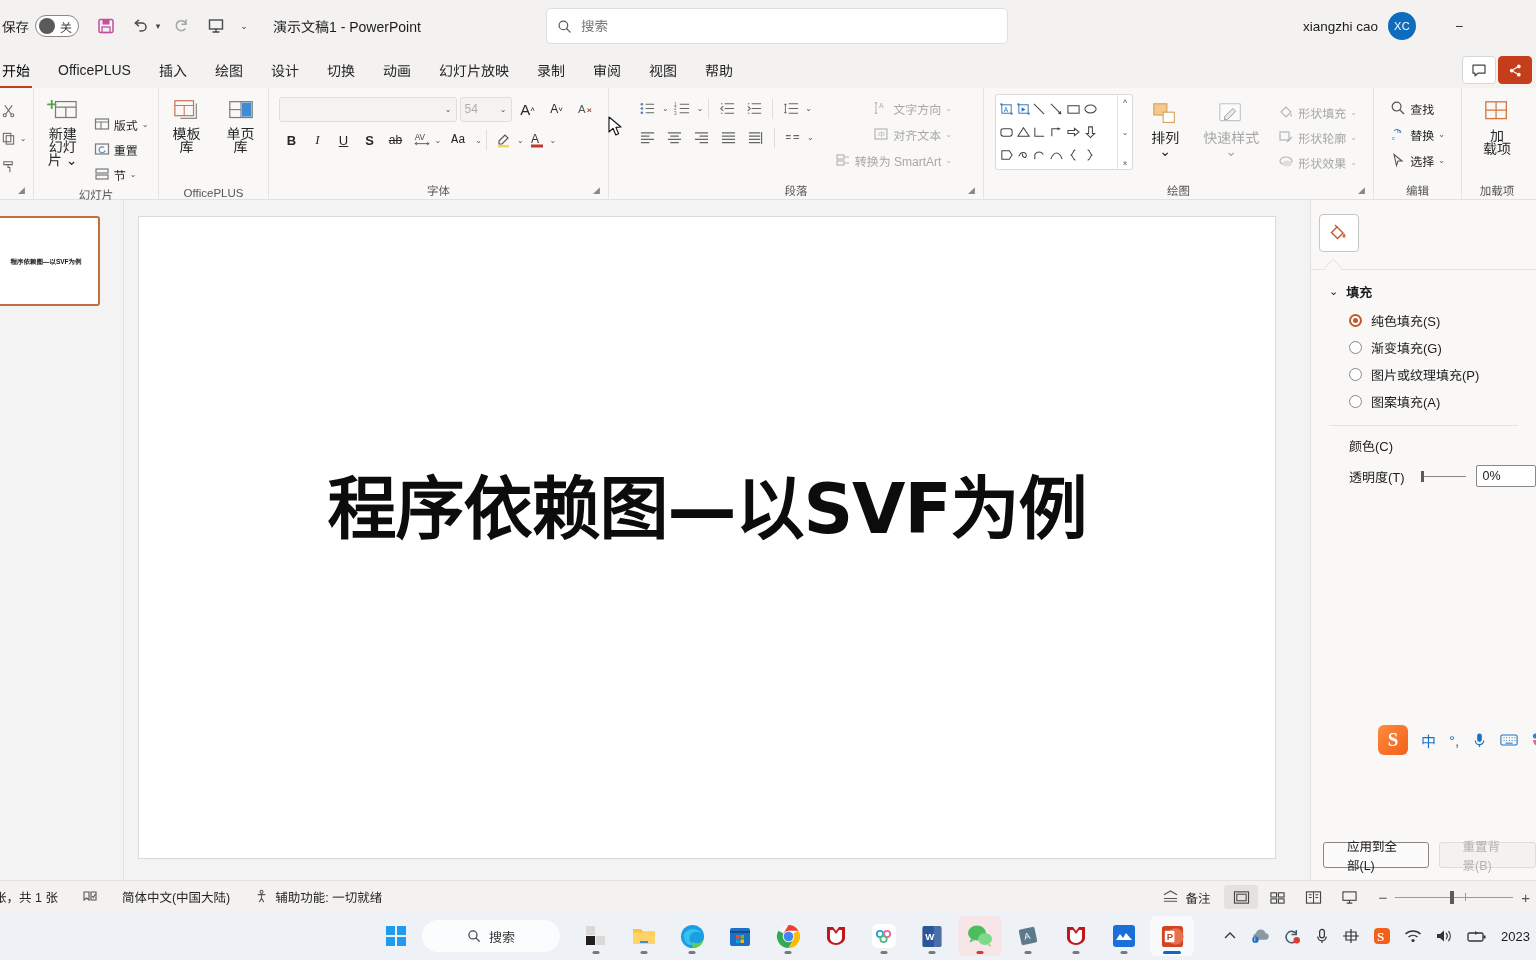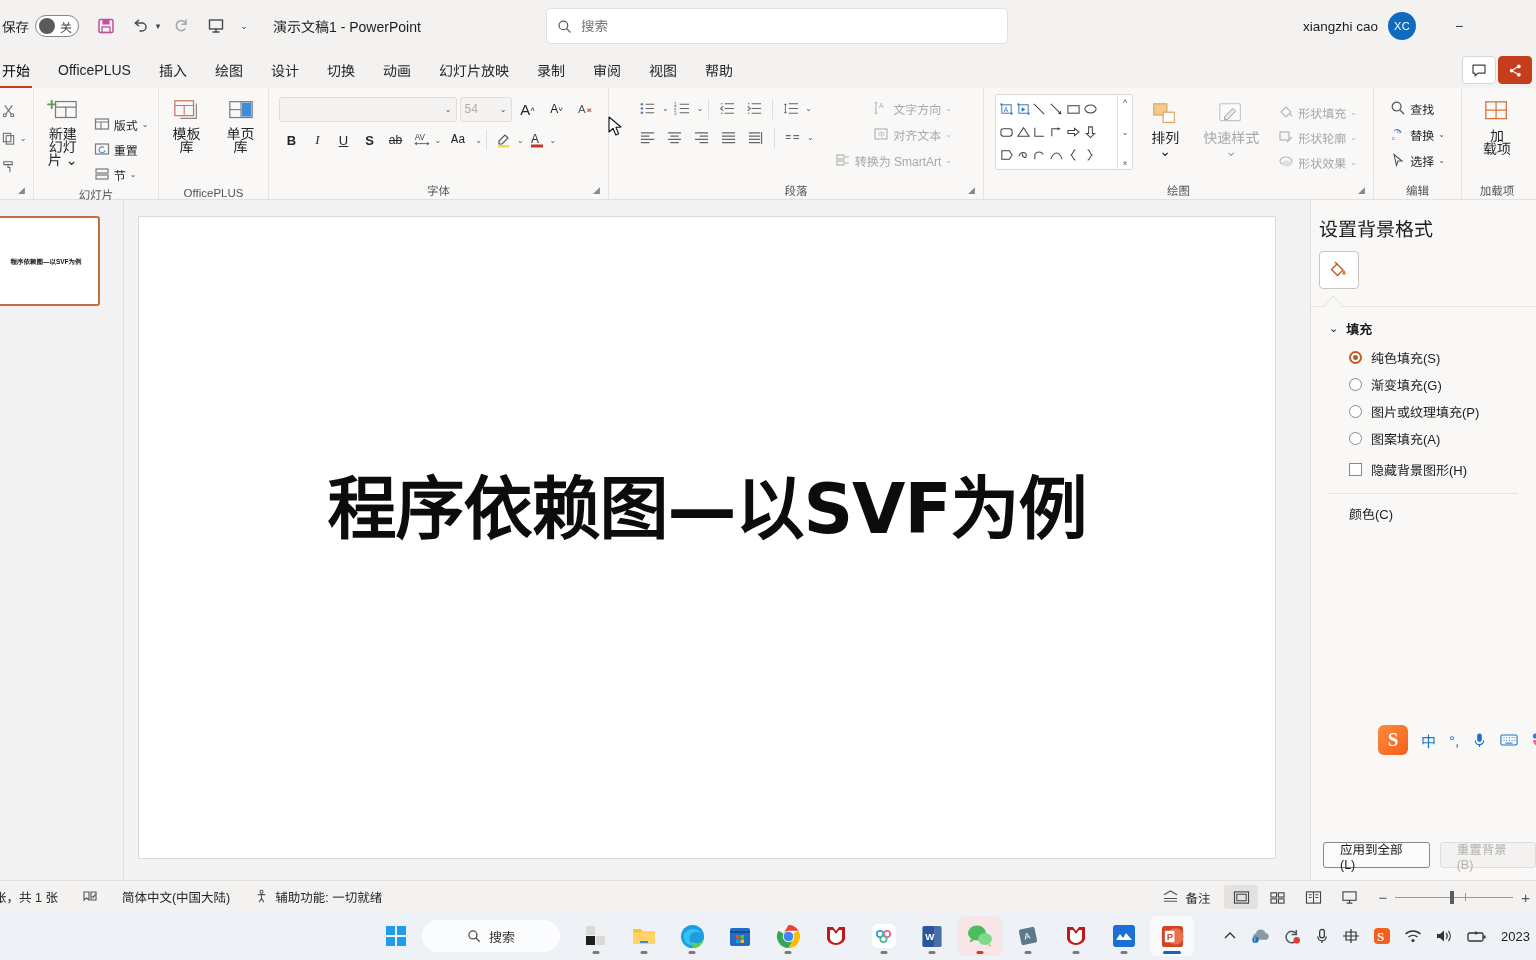--- a/index.html
+++ b/index.html
@@ -279,21 +279,21 @@
   .num-input {
     margin-left: 10px; width: 62px; height: 22px;
     border: 1px solid #8a8886; background:#fff; border-radius:2px;
     display:flex; align-items:center; padding-left: 6px; font-size: 12.5px;
   }
   .bg-bottom {
     position: absolute; bottom: 12px; left: 0; width: 100%;
     display: flex; gap: 10px; padding-left: 12px;
   }
   .bg-btn {
-    height: 26px; padding: 0 16px; border: 1px solid #8a8886;
+    height: 26px; padding: 0 23px; border: 1px solid #8a8886;
     background: #fbfbfb; border-radius: 3px; font-size: 12.5px; color:#1b1b1b;
     display:flex; align-items:center; justify-content:center;
   }
   .bg-btn.disabled {
     color: #b5b3b1; border-color: #ddd; background:#f3f2f1;
   }
 
   
   .ime-bar {
     position: absolute; left: 1372px; top: 722px;
@@ -977,21 +977,20 @@
   </div>
 </div>
 
 <div class="canvas-area">
   <div class="slide">
     <div class="slide-title">程序依赖图—以SVF为例</div>
   </div>
 </div>
 
 <div class="bgpanel">
-  <div class="bg-title">设置背景格式</div>
   <div class="bg-fillicon">
     <svg width="24" height="24" viewBox="0 0 24 24">
         <path d="M4.5 11.5 10 6l6 6-5.5 5.5z" fill="#fff" stroke="#c05a2a" stroke-width="1.4"></path>
         <path d="M10 6 8 4" stroke="#c05a2a" stroke-width="1.4"></path>
         <path d="M17 12c2 2.6 2 4.7 0 4.7s-2-2.1 0-4.7z" fill="#e3683a"></path>
       </svg>
   </div>
   <div class="bg-caretline"></div>
 
   <div class="bg-section">
@@ -1008,29 +1007,32 @@
     <span>渐变填充(G)</span>
   </div>
   <div class="bg-radio-row">
     <span class="radio"></span>
     <span>图片或纹理填充(P)</span>
   </div>
   <div class="bg-radio-row">
     <span class="radio"></span>
     <span>图案填充(A)</span>
   </div>
-  <div class="bg-radio-row" style="padding-top:8px;">
-    <span class="cbox"></span>
-    <span>隐藏背景图形(H)</span>
-  </div>
 
   <div class="bg-divider"></div>
 
   <div class="bg-field-row">
     <span class="bg-field-label">颜色(C)</span>
+  </div>
+  <div class="bg-field-row">
+    <span class="bg-field-label">透明度(T)</span>
+    <span class="slider-track">
+      <span class="slider-thumb"></span>
+    </span>
+    <span class="num-input">0%</span>
   </div>
 
   <div class="bg-bottom">
     <div class="bg-btn">应用到全部(L)</div>
     <div class="bg-btn disabled">重置背景(B)</div>
   </div>
 </div>
 
 <div class="ime-bar">
   <div class="ime-logo">S</div>

